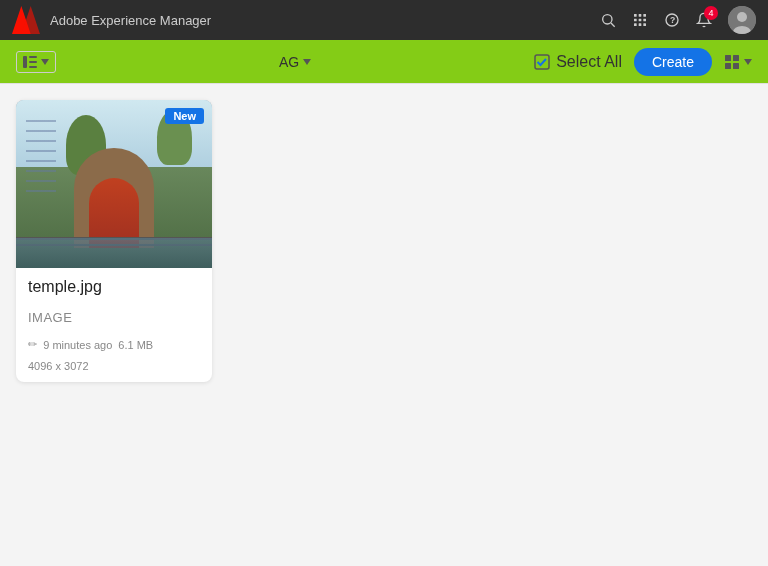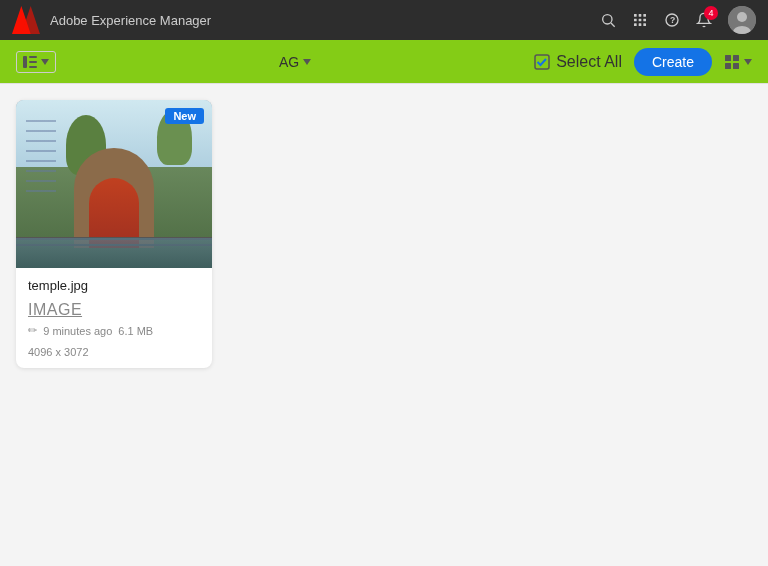--- a/index.html
+++ b/index.html
@@ -177,32 +177,31 @@
       color: #fff;
       font-size: 11px;
       font-weight: 600;
       padding: 2px 8px;
       border-radius: 3px;
     }
     .asset-info {
       padding: 10px 12px;
     }
     .asset-name {
-      font-size: 13px;
+      font-size: 16px;
       font-weight: 500;
       color: #222;
-      margin-bottom: 8px;
+      margin-bottom: 14px;
     }
     .asset-type {
-      font-size: 16px;
+      font-size: 13px;
       color: #888;
       text-transform: uppercase;
       letter-spacing: 0.5px;
-      margin-bottom: 5px;
-      text-decoration: underline;
+      margin-bottom: 13px;
     }
     .asset-meta {
       display: flex;
       align-items: center;
       gap: 6px;
       font-size: 11px;
       color: #888;
       margin-bottom: 4px;
     }
     .asset-pencil-icon {

